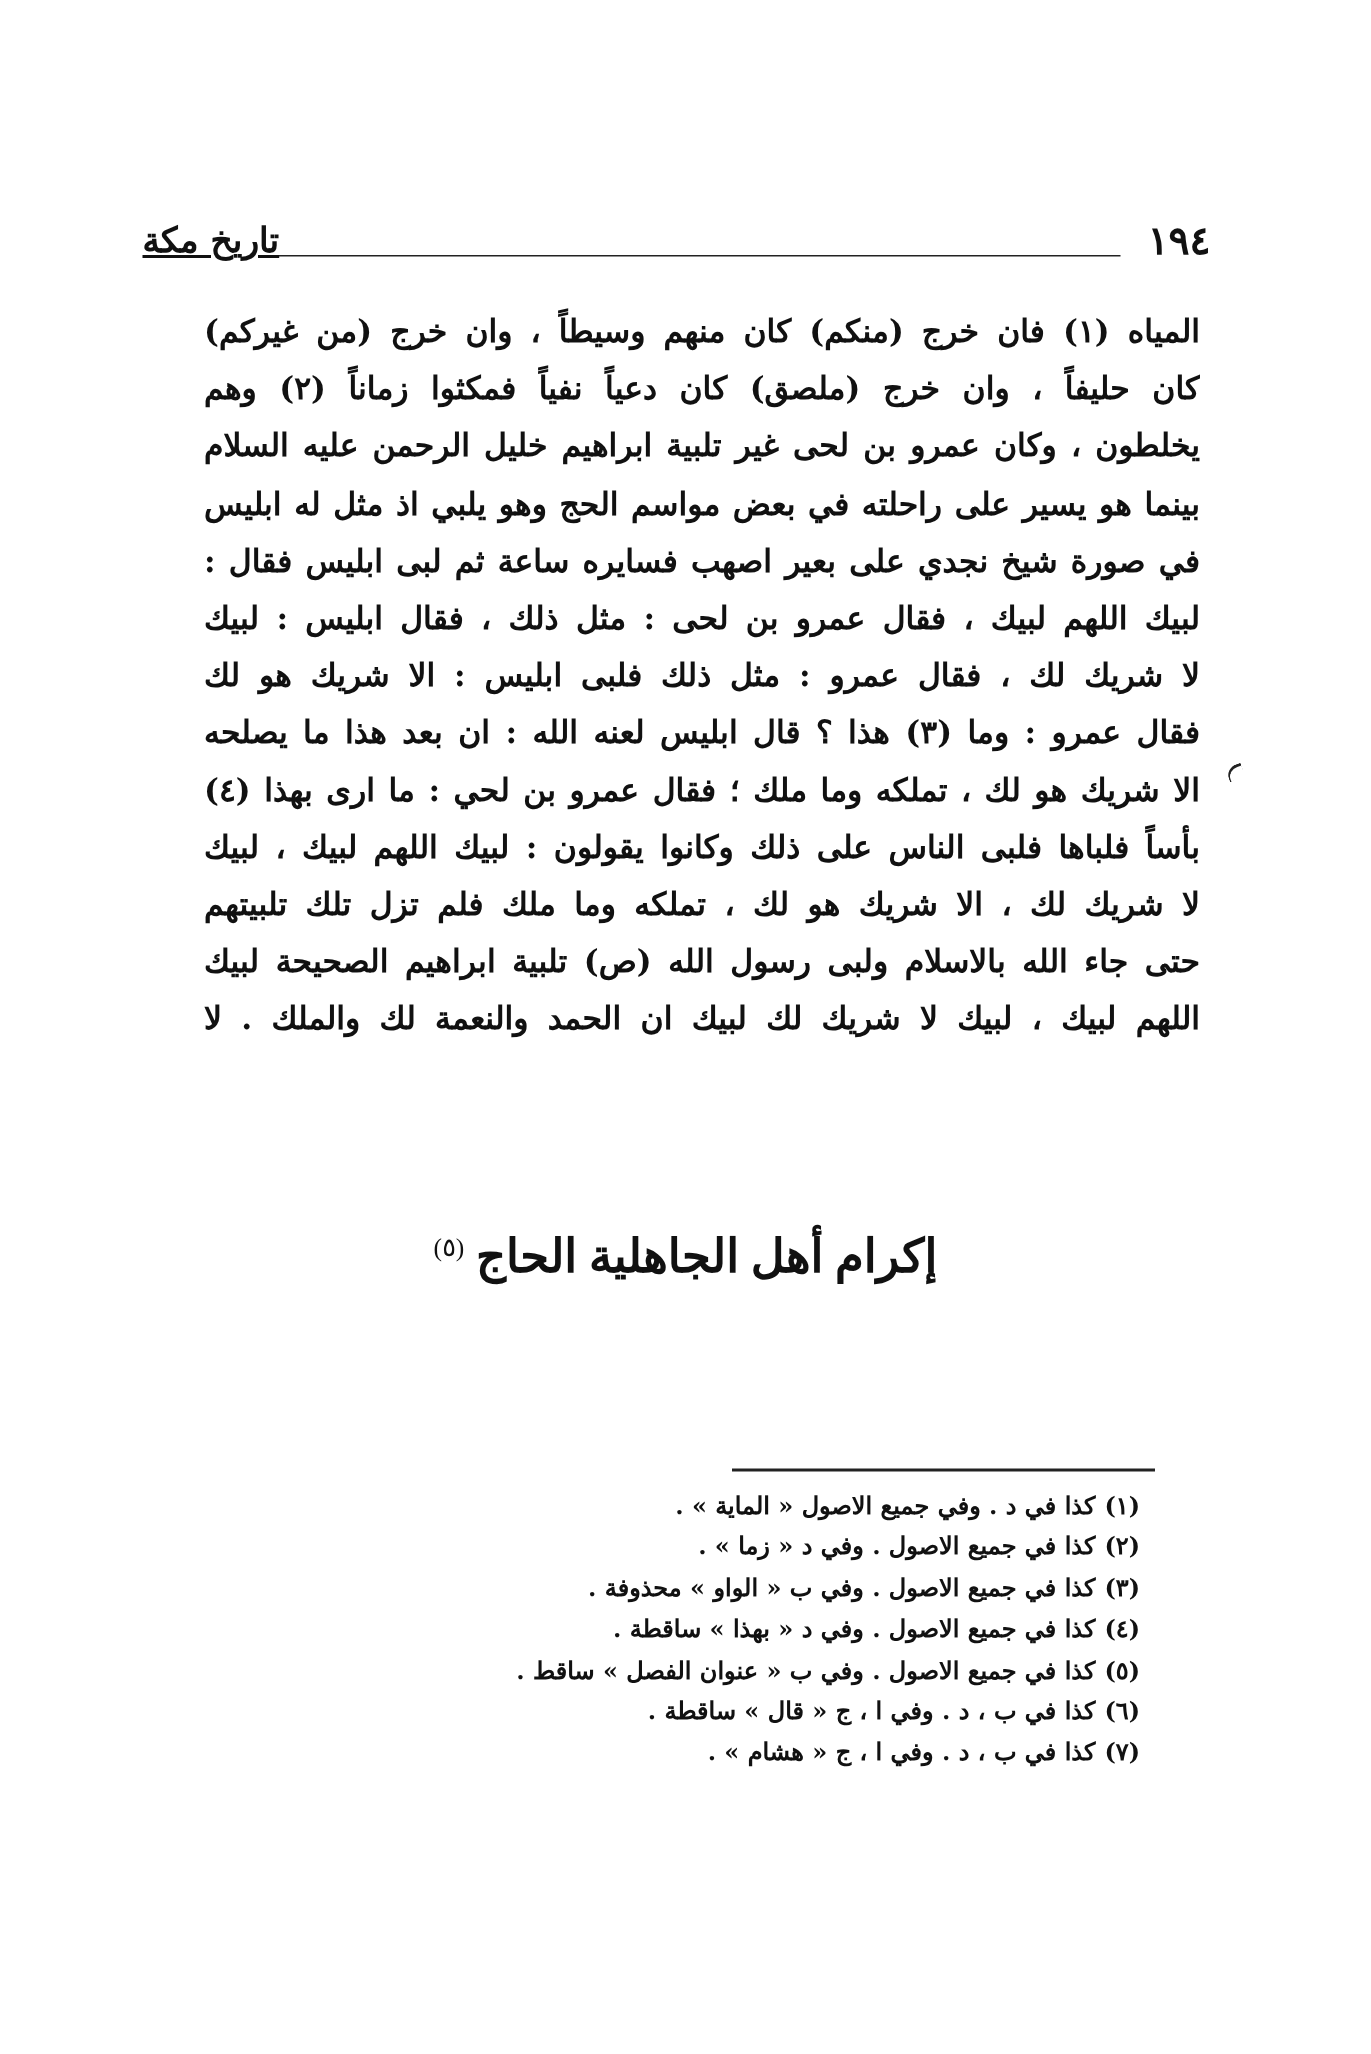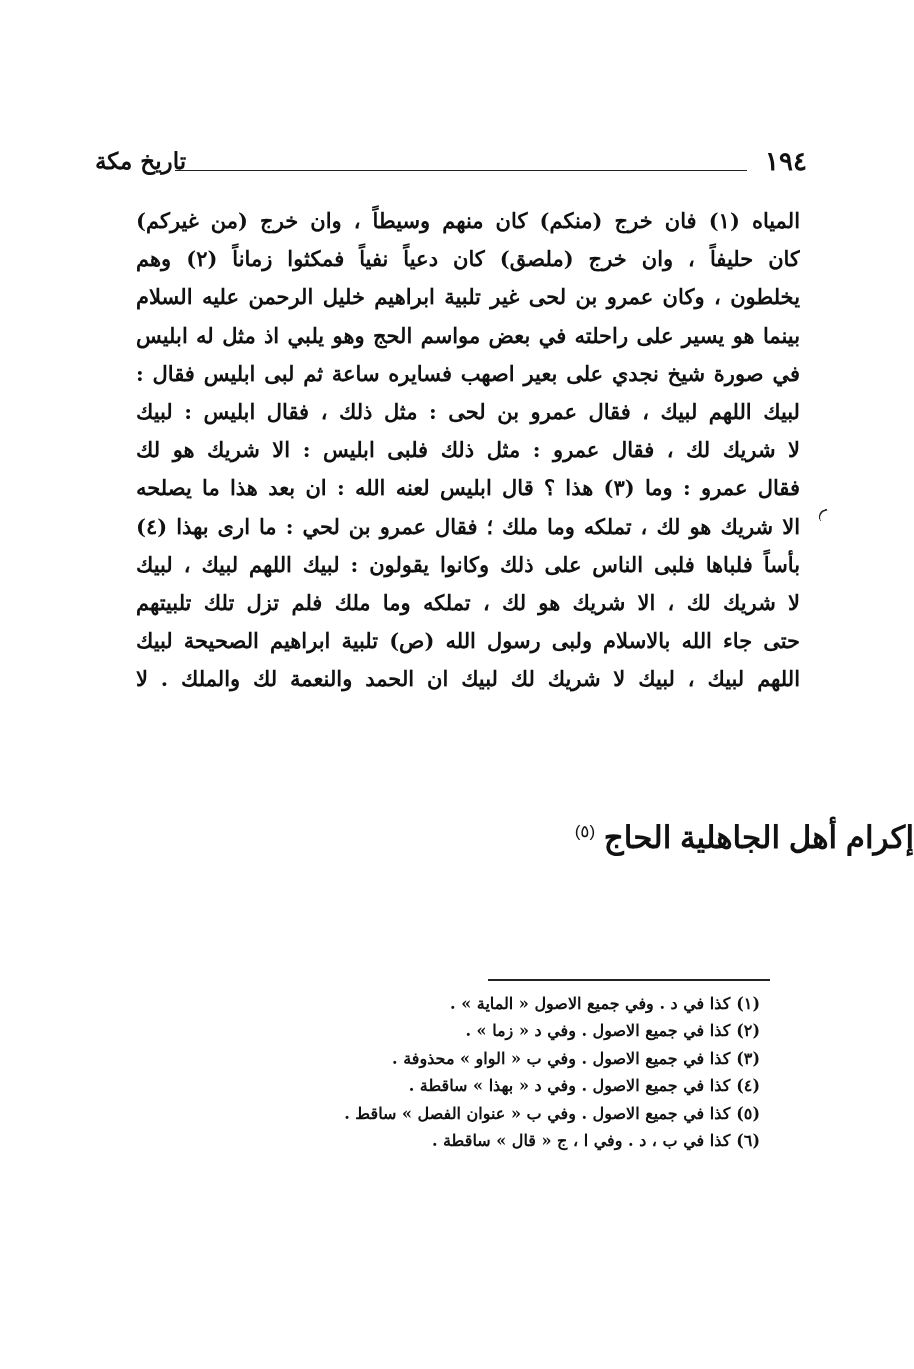--- a/index.html
+++ b/index.html
@@ -2,27 +2,27 @@
 <html><head>
   <meta charset="utf-8">
   <style>
     html, body { margin: 0; padding: 0; background: #ffffff; }
     body { width: 914px; height: 1369px; position: relative; overflow: hidden; color: #111; }
     .page { position: absolute; left: 0; top: 0; width: 914px; height: 1369px; background: #fff; }
 
     .header { position: absolute; top: 146px; left: 95px; width: 712px; height: 36px; direction: rtl; }
     .page-number { position: absolute; right: 0; top: 0; font-family: "DejaVu Serif", serif; font-size: 26px; font-weight: bold; line-height: 30px; }
     .header-rule { position: absolute; right: 60px; left: 80px; top: 24px; border-top: 1.5px solid #222; }
-    .running-title { position: absolute; left: 0; top: 0; font-family: "DejaVu Serif", serif; font-size: 23px; font-weight: bold; line-height: 30px; }
+    .running-title { position: absolute; left: 0; top: 0; font-family: "DejaVu Serif", serif; font-size: 23px; font-weight: bold; line-height: 30px; text-decoration: underline; }
 
     .body-text { position: absolute; top: 202px; left: 100px; width: 700px; direction: rtl; text-align: justify; text-align-last: right; font-family: "DejaVu Serif", serif; font-size: 21px; line-height: 38.2px; font-weight: bold; }
     .line { display: block; white-space: nowrap; overflow: hidden; text-align: justify; text-align-last: justify; margin-left: 36px; }
     .line.last { text-align-last: right; }
 
-    .section-title { position: absolute; top: 808px; left: 0; width: 914px; direction: rtl; font-family: Liberation Sans, sans-serif; font-size: 31px; font-weight: bold; line-height: 48px; }
+    .section-title { position: absolute; top: 808px; left: 0; width: 914px; text-align: center; direction: rtl; font-family: Liberation Serif, serif; font-size: 31px; font-weight: bold; line-height: 48px; }
     .section-title sup, .body-text sup { font-size: 0.55em; font-weight: normal; }
 
     .para2 { position: absolute; top: 886px; left: 100px; width: 700px; direction: rtl; font-family: "DejaVu Serif", serif; font-size: 21px; line-height: 40px; font-weight: bold; }
     .lead-word { font-weight: 900; }
 
     .footnote-rule { position: absolute; top: 979px; left: 488px; width: 282px; border-top: 2px solid #222; }
 
     .footnotes { position: absolute; top: 990px; left: 300px; width: 460px; direction: rtl; font-family: "DejaVu Serif", serif; font-size: 16px; line-height: 27.4px; font-weight: bold; text-align: right; }
     .fn { display: block; white-space: nowrap; }
     .fn-num { margin-left: 6px; }
@@ -66,15 +66,16 @@
 
   <div class="footnote-rule"></div>
 
   <div class="footnotes">
     <span class="fn"><span class="fn-num">(١)</span><span>كذا في د . وفي جميع الاصول « الماية » .</span></span>
     <span class="fn"><span class="fn-num">(٢)</span><span>كذا في جميع الاصول . وفي د « زما » .</span></span>
     <span class="fn"><span class="fn-num">(٣)</span><span>كذا في جميع الاصول . وفي ب « الواو » محذوفة .</span></span>
     <span class="fn"><span class="fn-num">(٤)</span><span>كذا في جميع الاصول . وفي د « بهذا » ساقطة .</span></span>
     <span class="fn"><span class="fn-num">(٥)</span><span>كذا في جميع الاصول . وفي ب « عنوان الفصل » ساقط .</span></span>
     <span class="fn"><span class="fn-num">(٦)</span><span>كذا في ب ، د . وفي ا ، ج « قال » ساقطة .</span></span>
+    <span class="fn"><span class="fn-num">(٧)</span><span>كذا في ب ، د . وفي ا ، ج « هشام » .</span></span>
   </div>
 
 </div>
 
 </body></html>

